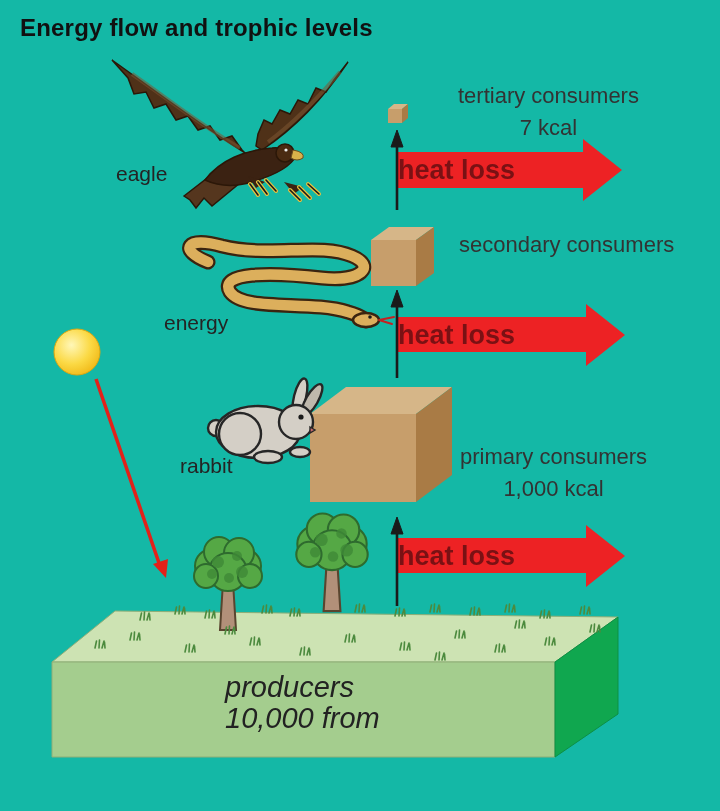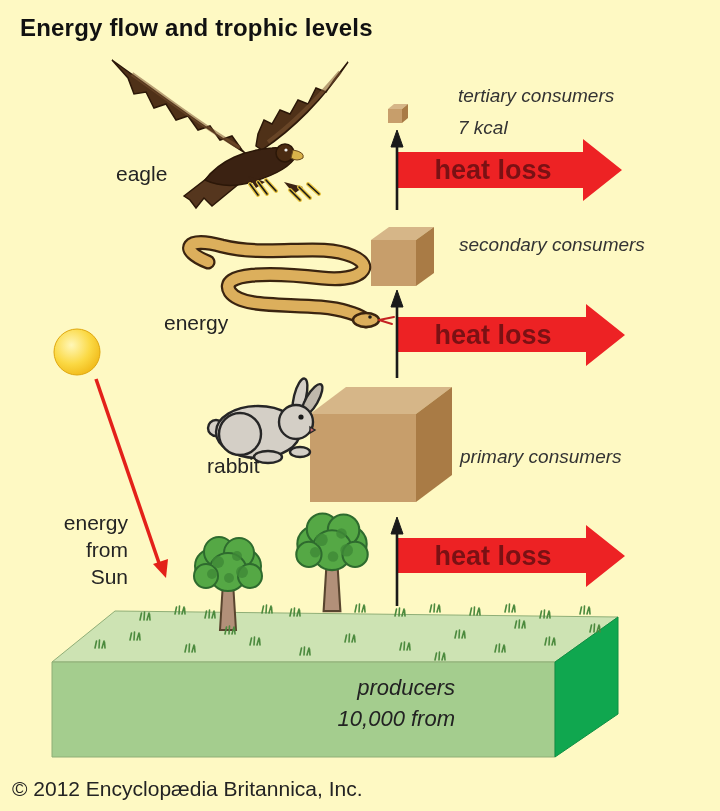--- a/index.html
+++ b/index.html
@@ -1,37 +1,37 @@
 <!DOCTYPE html>
 <html style="--heat-arrow-red: #ed2224; --heat-text: #7a1114; --cube-front: #c79e6b; --cube-top: #d6b688; --cube-side: #a97b45; --slab-front: #a4cd8e; --slab-top: #cde3b3; --slab-side: #10a74f; --sun-yellow: #f5c524;"><head>
 <meta charset="utf-8">
 <style>
   html,body{margin:0;padding:0;background:#fff;}
   #canvas{
-    position:relative;width:720px;height:811px;background:#fef9c3;
+    position:relative;width:720px;height:811px;background:#14b8a6;
     font-family:"Liberation Sans","DejaVu Sans",sans-serif;overflow:hidden;
   }
   #scene{position:absolute;left:0;top:0;width:720px;height:811px;}
   .txt{position:absolute;color:#2e2e2e;}
   .title{left:20px;top:14px;font-size:24px;font-weight:bold;color:#111;letter-spacing:.2px;}
-  .consumer-label{font-style:italic;font-size:19px;line-height:32px;color:#333;}
+  .consumer-label{font-size:22px;line-height:32px;color:#333;text-align:center;}
   .consumer-label span{display:block;}
   .lvl-tertiary{left:458px;top:80px;}
   .lvl-secondary{left:459px;top:229px;}
   .lvl-primary{left:460px;top:416px;margin-top:25px;}
-  .producers-label{left:225px;top:672px;width:230px;text-align:right;font-style:italic;
-    font-size:22px;line-height:31px;color:#222;}
+  .producers-label{left:225px;top:672px;width:230px;text-align:left;font-style:italic;
+    font-size:29px;line-height:31px;color:#222;}
   .producers-label span{display:block;}
-  .heat-loss{width:190px;text-align:center;font-size:27px;font-weight:bold;
+  .heat-loss{width:190px;text-align:left;font-size:27px;font-weight:bold;
     color:var(--heat-text,#7a1114);left:398px;}
   .hl-1{top:155px;} .hl-2{top:320px;} .hl-3{top:541px;}
   .organism-label{font-size:21px;color:#242424;}
   .org-eagle{left:116px;top:162px;}
   .org-snake{left:164px;top:311px;}
-  .org-rabbit{left:180px;top:454px;margin-left:27px;}
+  .org-rabbit{left:180px;top:454px;}
   .sun-label{left:44px;top:509px;width:84px;text-align:right;font-size:21px;line-height:27px;color:#242424;}
   .copyright{left:12px;top:777px;font-size:21px;color:#232323;}
   
   .red-arrow{fill:var(--heat-arrow-red,#ed2224);}
   .black-arrow{stroke:#1a1a1a;fill:#1a1a1a;}
   .cube-front{fill:var(--cube-front,#c79e6b);}
   .cube-top{fill:var(--cube-top,#d6b688);}
   .cube-side{fill:var(--cube-side,#a97b45);}
   .slab-front{fill:var(--slab-front,#a4cd8e);}
   .slab-top{fill:var(--slab-top,#cde3b3);}
@@ -219,31 +219,30 @@
     <span>tertiary consumers</span>
     <span>7 kcal</span>
   </div>
 
   <div class="txt consumer-label lvl-secondary">
     <span>secondary consumers</span>
   </div>
 
   <div class="txt consumer-label lvl-primary">
     <span>primary consumers</span>
+    <span>1,000 kcal</span>
   </div>
 
   <div class="txt producers-label">
     <span>producers</span>
     <span>10,000 from</span>
   </div>
 
   <div class="txt heat-loss hl-1">heat loss</div>
   <div class="txt heat-loss hl-2">heat loss</div>
   <div class="txt heat-loss hl-3">heat loss</div>
 
   <div class="txt organism-label org-eagle">eagle</div>
   <div class="txt organism-label org-snake">energy</div>
   <div class="txt organism-label org-rabbit">rabbit</div>
 
-  <div class="txt sun-label">energy from Sun</div>
-
-  <div class="txt copyright">© 2012 Encyclopædia Britannica, Inc.</div>
+
 </div>
 
 </body></html>

